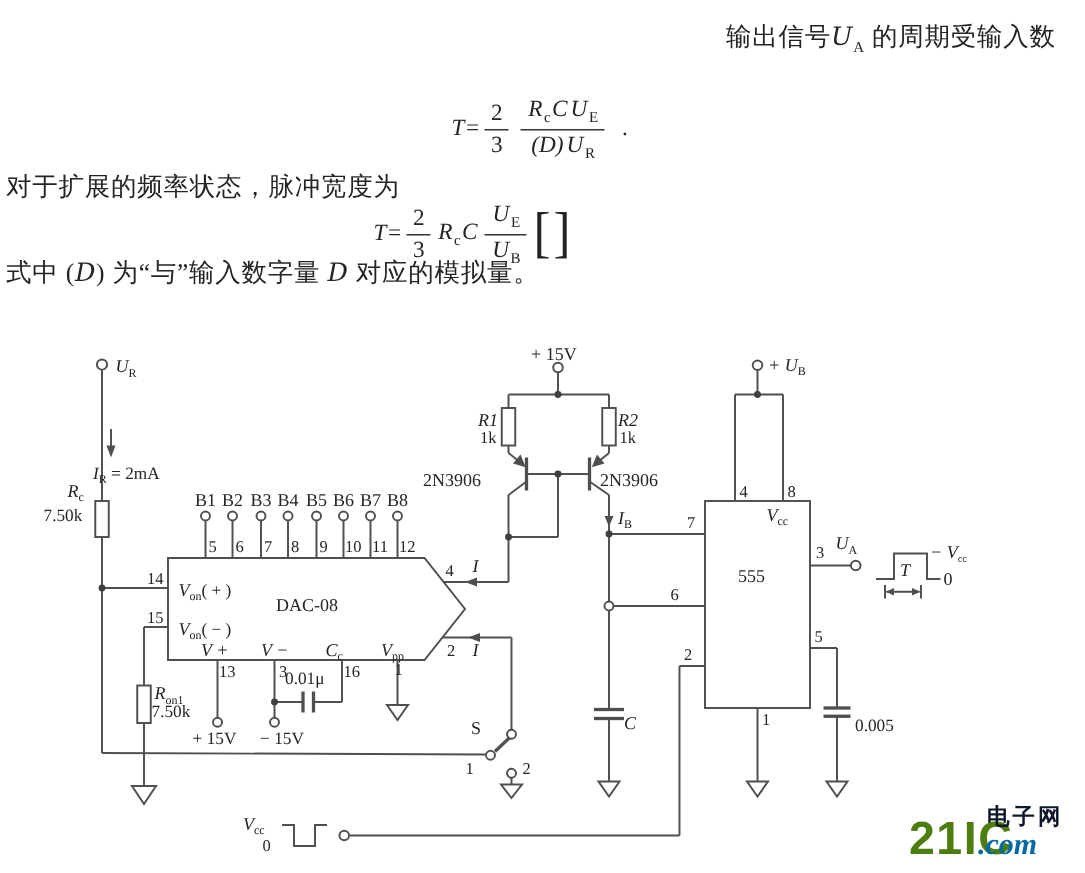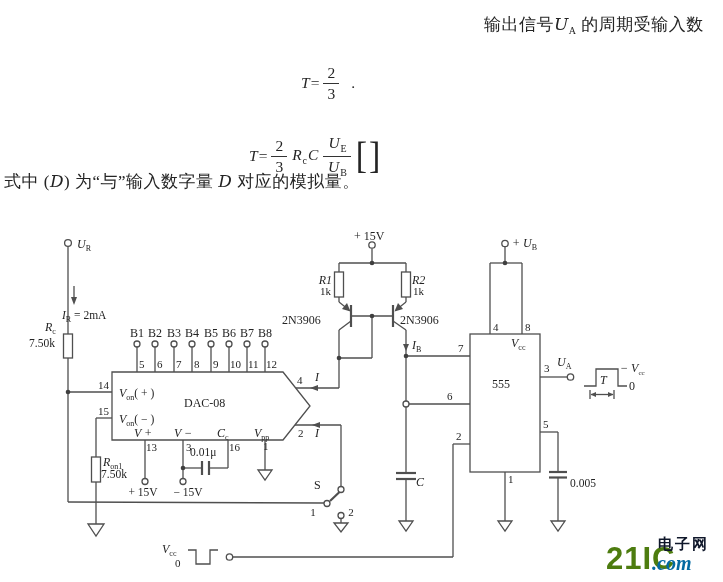--- a/index.html
+++ b/index.html
@@ -30,29 +30,34 @@
            color:#4d7c0f;letter-spacing:1px;}
   .wm-cn{position:absolute;left:66px;top:2px;font:700 15px "Liberation Serif",serif;color:#0f172a;letter-spacing:2px;}
   .wm-com{position:absolute;left:60px;top:19px;font:italic 700 20px "Liberation Serif",serif;color:#0369a1;}
 </style>
 </head>
 <body>
 
 <div class="page">
 
   <div class="tline" style="left:484px;top:13px;"><span>输出信号</span><i><span>U</span></i><sub>A</sub><span> 的周期受输入数</span></div>
+  <div class="tline" style="left:4px;top:113px;">对于扩展的频率状态，脉冲宽度为</div>
   <div class="tline" style="left:4px;top:170px;text-align:right;"><span>式中 (</span><i>D</i><span>) 为“与”输入数字量 </span><i>D</i><span> 对应的模拟量。</span></div>
 
   <div class="formula" style="left:300px;top:64px;">
     <i>T</i>
       <span>=</span>
     <span class="frac">
         <span class="num">2</span>
         <span class="den">3</span>
       </span>
+    <span class="frac">
+      <span class="num"><i>R</i><sub>c</sub><i>C</i><i>U</i><sub>E</sub></span>
+      <span class="den"><i>(D)</i><i>U</i><sub>R</sub></span>
+    </span>
     <span class="fdot">.</span>
   </div>
 
   <div class="formula" style="left:248px;top:134px;">
     <i>T</i>
       <span>=</span>
     <span class="frac">
         <span class="num">2</span>
         <span class="den">3</span>
       </span>

